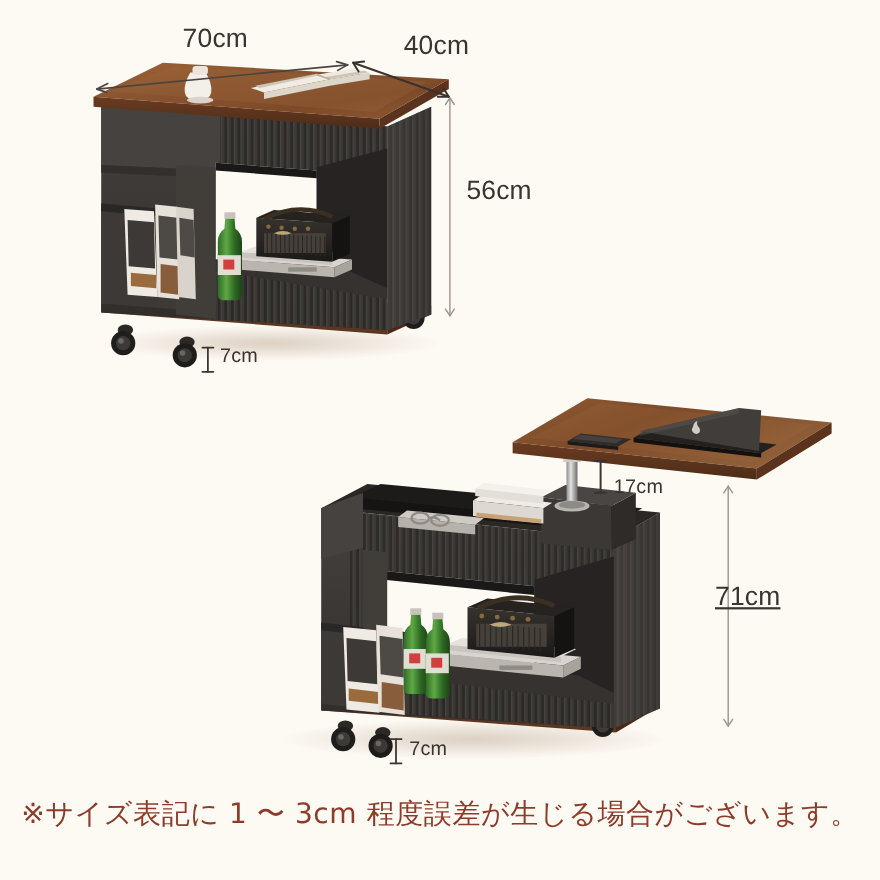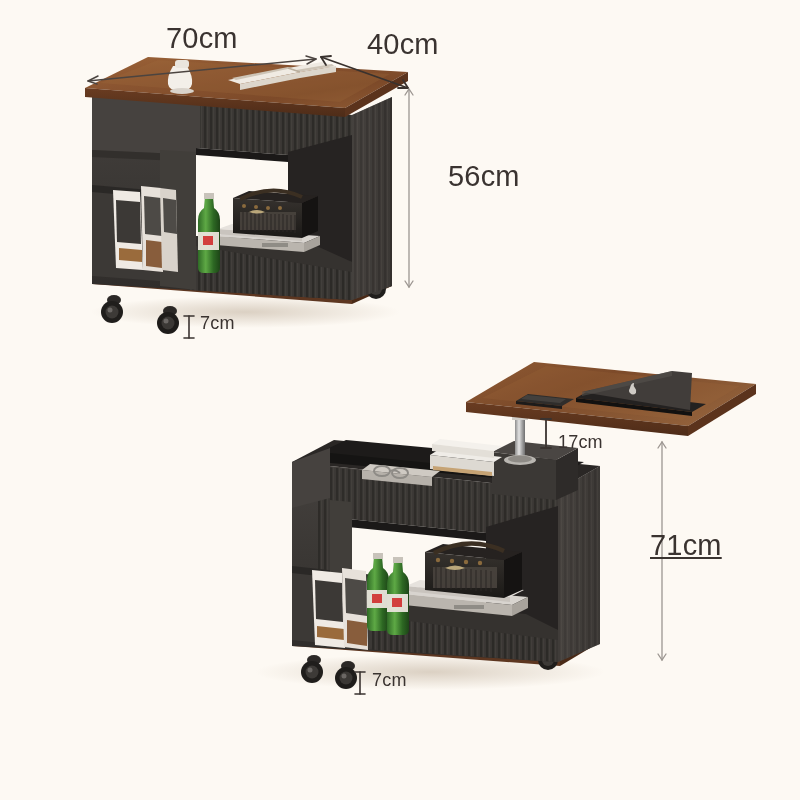--- a/index.html
+++ b/index.html
@@ -6,21 +6,21 @@
   body{
     width:800px;height:800px;
     background:#fdf9f3;
     font-family:"Liberation Sans","DejaVu Sans",sans-serif;
     overflow:hidden;position:relative;
   }
   #stage{position:absolute;inset:0;}
   .dim-label{
     position:absolute;
     color:#3a3330;
-    font-size:29px;
+    font-size:24px;
     letter-spacing:.2px;
     white-space:nowrap;
     font-family:"Liberation Sans","DejaVu Sans",sans-serif;
   }
   .dim-label.small{font-size:18px;}
   .note{
     position:absolute;
     left:0;right:0;
     top:722px;
     text-align:center;
@@ -425,24 +425,25 @@
       <line x1="360" y1="672" x2="360" y2="694" stroke="#3a3330" stroke-width="1.6"></line>
       <line x1="355" y1="672" x2="365" y2="672" stroke="#3a3330" stroke-width="1.6"></line>
       <line x1="355" y1="694" x2="365" y2="694" stroke="#3a3330" stroke-width="1.6"></line>
     </g>
   </svg>
 
   <div class="dim-label" style="left:166px;top:22px;">70cm</div>
 
   <div class="dim-label" style="left:348px;top:28px;margin-left:19px;">40cm</div>
 
-  <div class="dim-label" style="left:448px;top:160px;">56cm</div>
+  <div class="dim-label" style="left:424px;top:160px;">56cm</div>
 
   <div class="dim-label small" style="left:200px;top:313px;">7cm</div>
 
   <div class="dim-label small" style="left:558px;top:432px;">17cm</div>
 
   <div class="dim-label" style="left:650px;top:529px;text-decoration:underline;">71cm</div>
 
   <div class="dim-label small" style="left:372px;top:670px;">7cm</div>
 
+  <div class="note">※サイズ表記に 1 〜 3cm 程度誤差が生じる場合がございます。</div>
 
 </div>
 
 </body></html>

